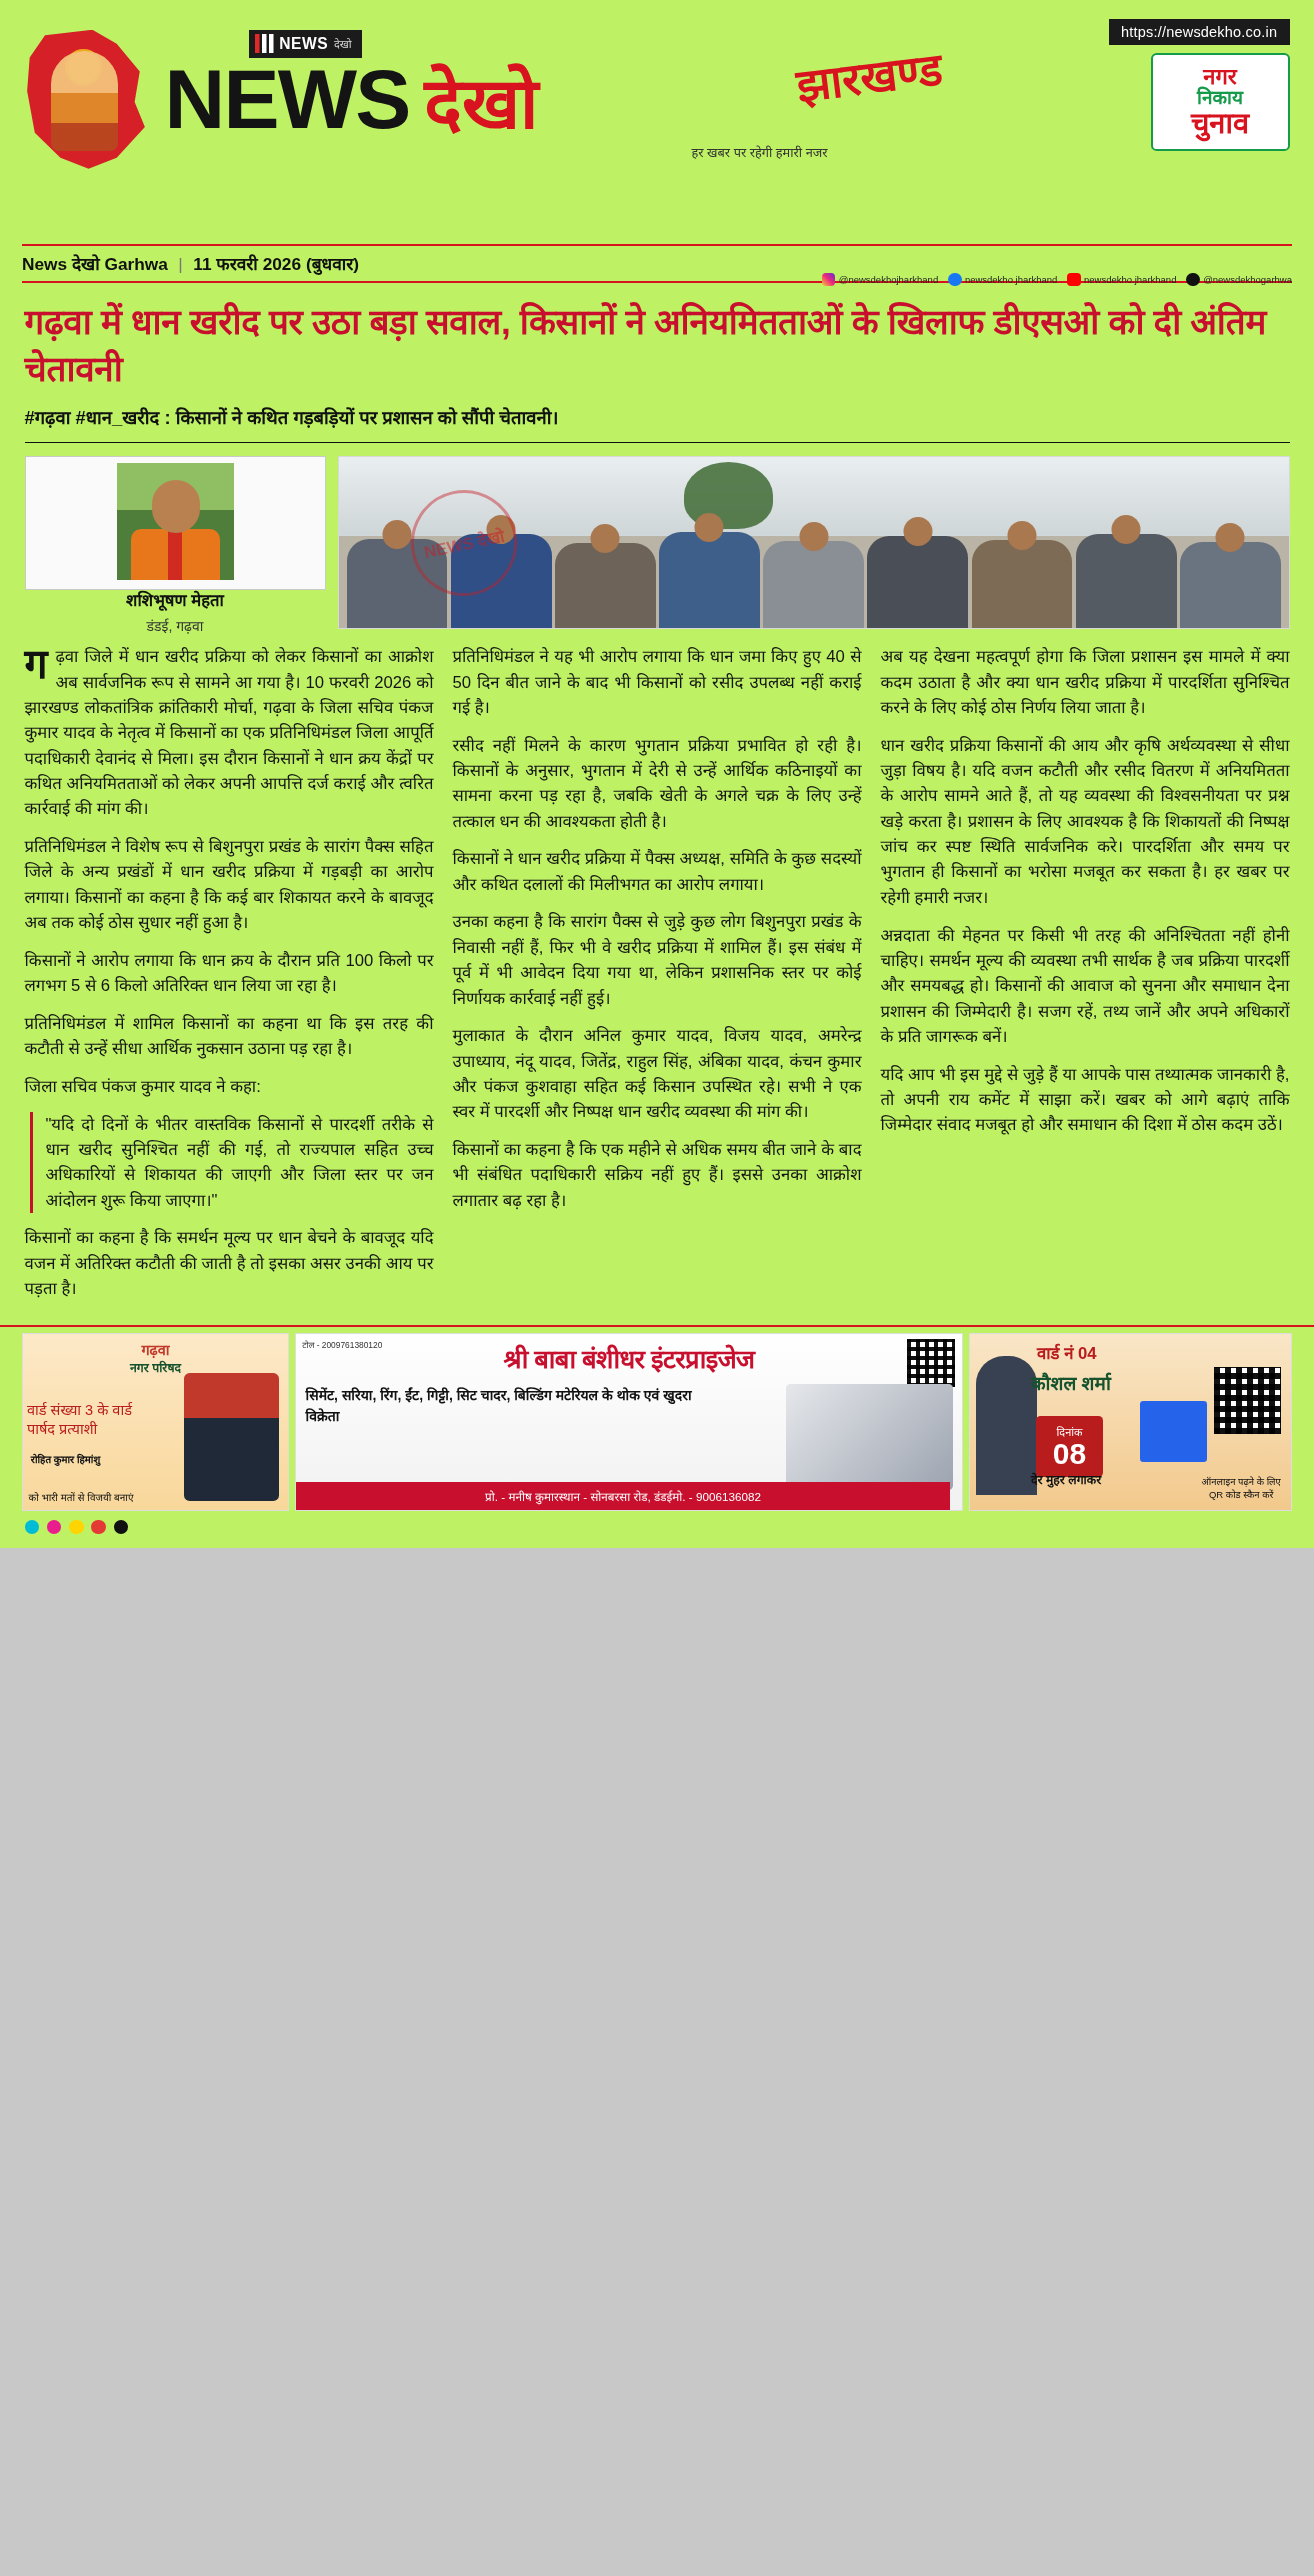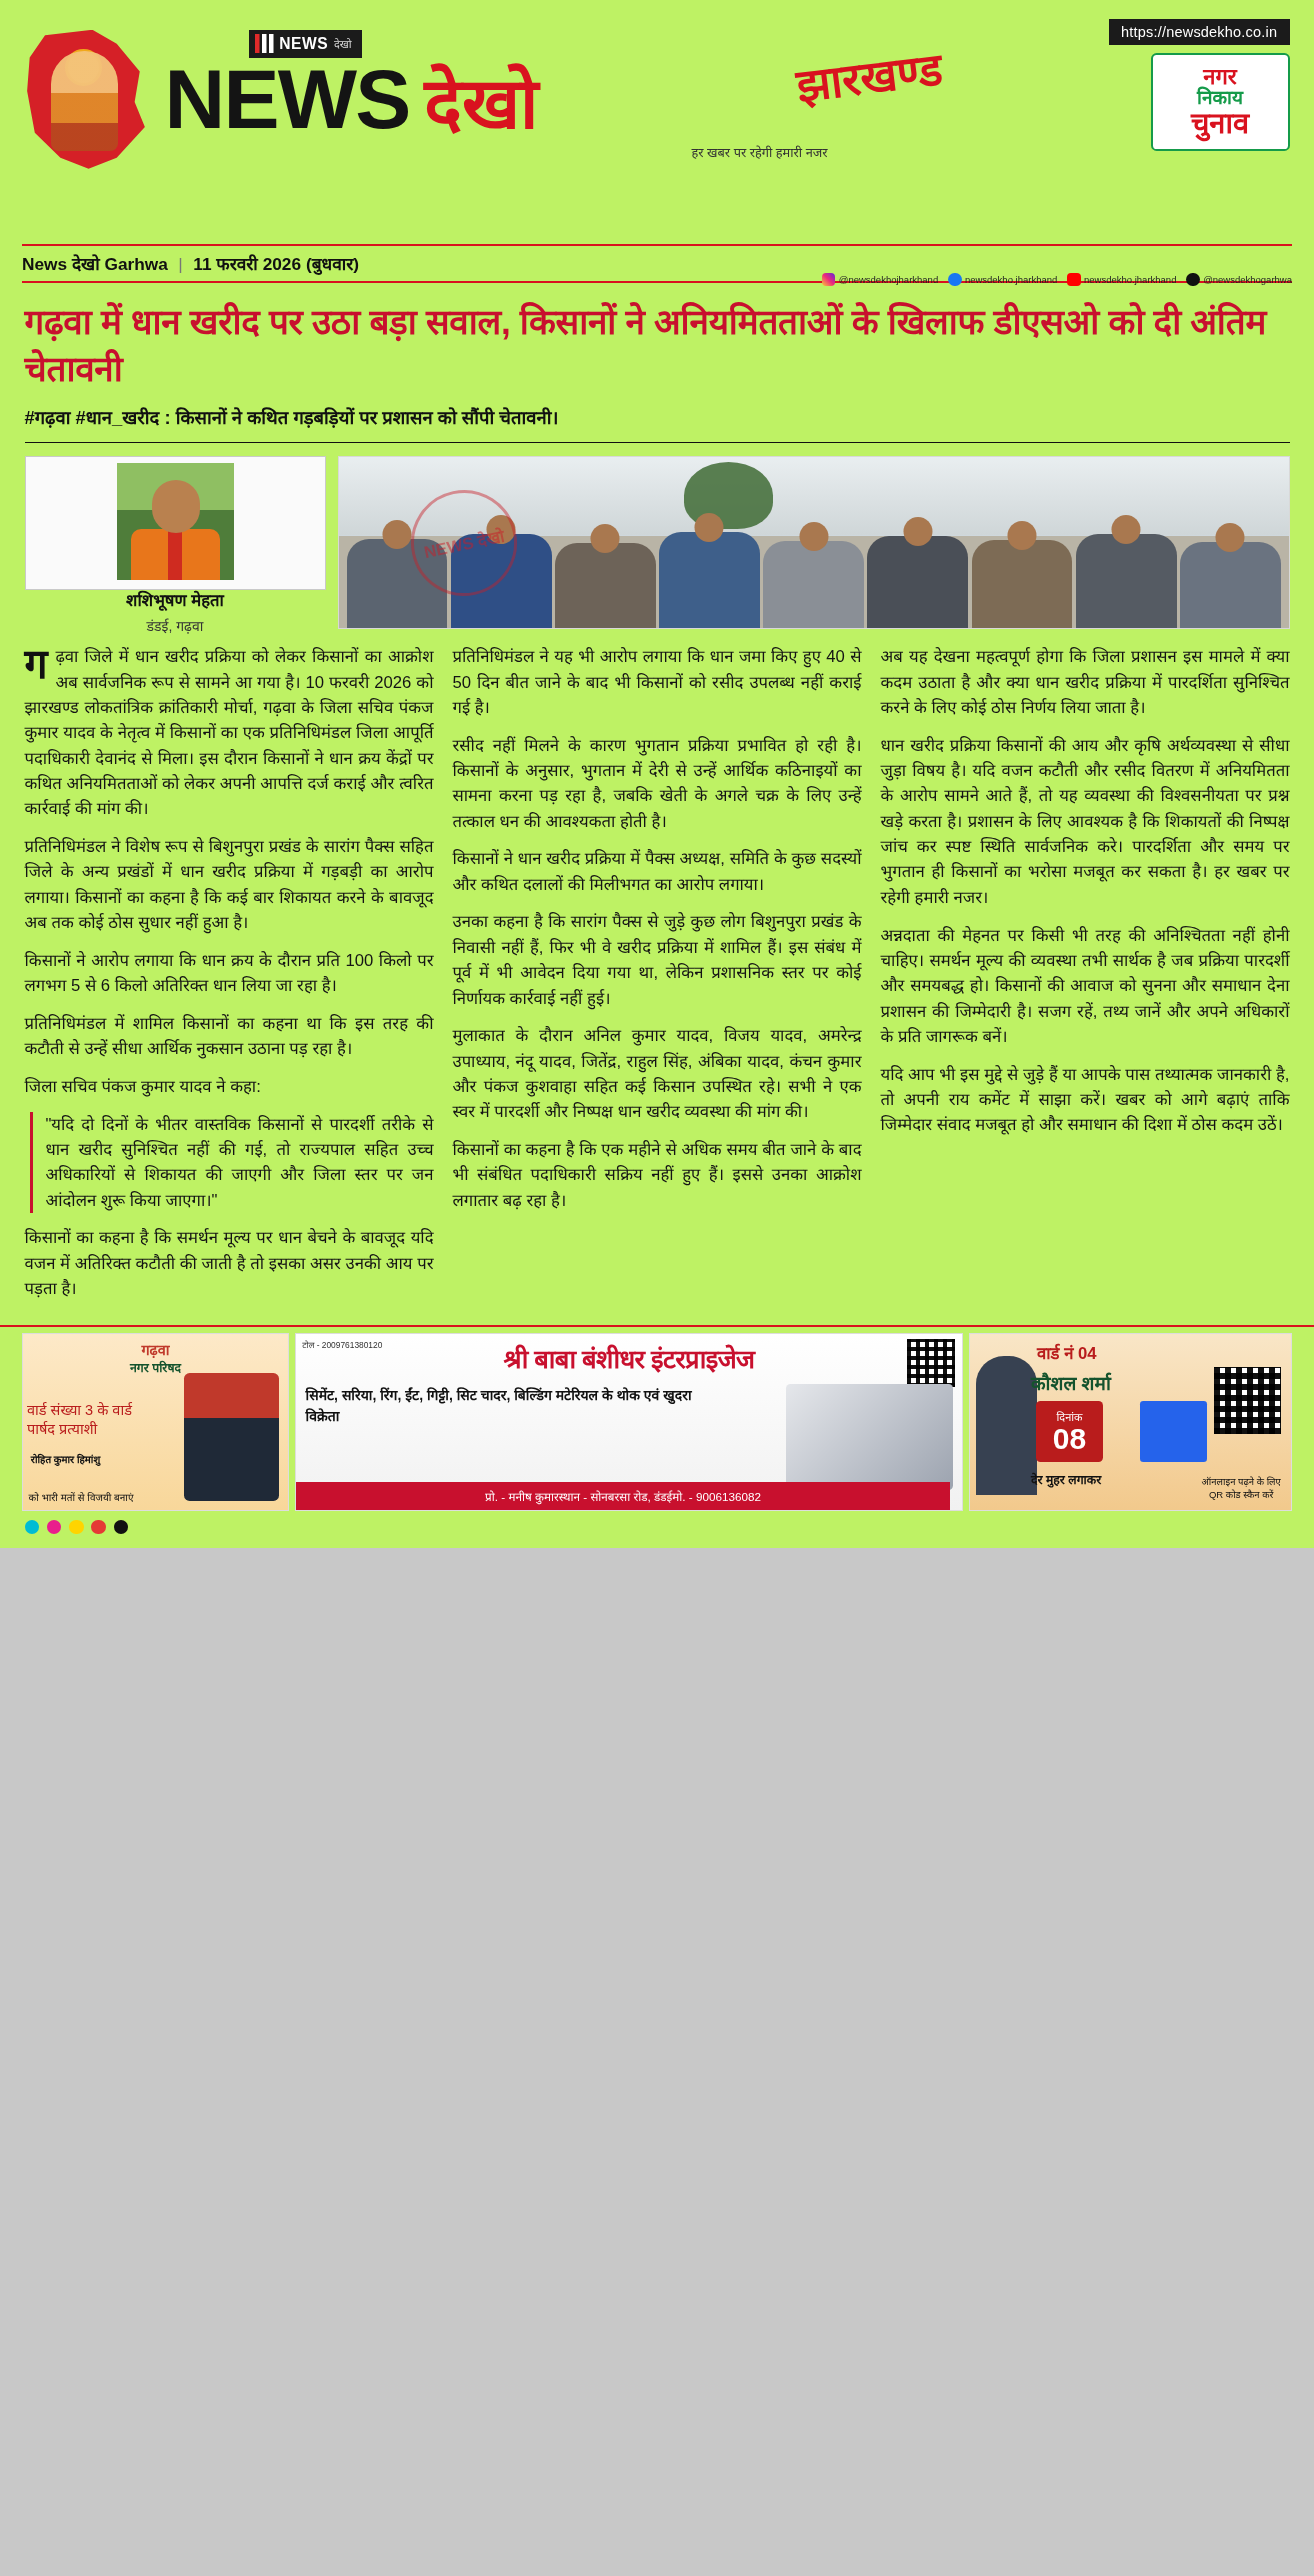--- a/index.html
+++ b/index.html
@@ -349,21 +349,21 @@
   .ad1 .ward { position: absolute; left: 4px; top: 67px; color: #b91c1c; font-weight: normal; font-size: 14.5px; width: 117px; line-height: 1.3; }
   .ad1 .cand { position: absolute; left: 7.8px; top: 118px; color: #111; font-weight: bold; font-size: 10px; width: 128px; }
   .ad1 .footline { position: absolute; left: 5.6px; bottom: 5.6px; font-size: 10px; color: #111; }
   .ad1 .photo { position: absolute; right: 9px; top: 39px; width: 95px; height: 128px; background: linear-gradient(#c0392b 0 35%, #1f2937 35% 100%); border-radius: 5.6px; }
   .ad2 .brand { text-align: center; font-size: 25.6px; font-weight: bold; color: #c8102e; padding-top: 7.8px; letter-spacing: -0.6px; }
   .ad2 .items { font-size: 14px; color: #111; text-align: left; padding: 9px 10px 0 10px; line-height: 1.5; font-weight: bold; width: 62%; }
   .ad2 .contact { position: absolute; left: 0; right: 12px; bottom: 0; background: #c8102e; color: #fff; font-size: 11.7px; padding: 5.6px 9px; display: flex; justify-content: center; }
   .ad2 .bags { position: absolute; right: 9px; top: 50px; width: 167px; height: 106px; background: linear-gradient(135deg,#e5e7eb,#9ca3af); border-radius: 4.5px; }
   .ad3 .wardno { position: absolute; left: 67px; top: 7.8px; color: #b91c1c; font-weight: bold; font-size: 16.7px; }
   .ad3 .cname { position: absolute; left: 61px; top: 36px; color: #14532d; font-weight: bold; font-size: 19px; }
-  .ad3 .datebox { position: absolute; left: 66px; top: 67px; width: 67px; height: 61px; background: #b91c1c; color: #fff; border-radius: 4.5px; display: flex; flex-direction: column; align-items: center; justify-content: center; }
+  .ad3 .datebox { position: absolute; left: 66px; top: 82px; width: 67px; height: 61px; background: #b91c1c; color: #fff; border-radius: 4.5px; display: flex; flex-direction: column; align-items: center; justify-content: center; }
   .ad3 .datebox .d1 { font-size: 11px; }
   .ad3 .datebox .d2 { font-size: 30px; font-weight: bold; line-height: 1; }
   .ad3 .dear { position: absolute; left: 61px; bottom: 22px; font-size: 12.3px; font-weight: bold; color: #111; }
   .ad3 .silhouette { position: absolute; left: 5.6px; top: 22px; width: 61px; height: 139px; background: #374151; border-radius: 28px 28px 0 0; }
   .ad3 .box { position: absolute; right: 84px; top: 67px; width: 67px; height: 61px; background: #2563eb; border-radius: 3.3px; }
   .ad3 .qr { position: absolute; right: 10px; top: 33px; width: 67px; height: 67px; background:
       repeating-linear-gradient(0deg,#111 0 5.6px,#fff 5.6px 11px),
       repeating-linear-gradient(90deg,#111 0 5.6px,transparent 5.6px 11px);
     background-blend-mode: multiply; }
   .ad3 .qrcap { position: absolute; right: 7.8px; bottom: 9px; font-size: 9.5px; color: #111; width: 84px; text-align: center; }

